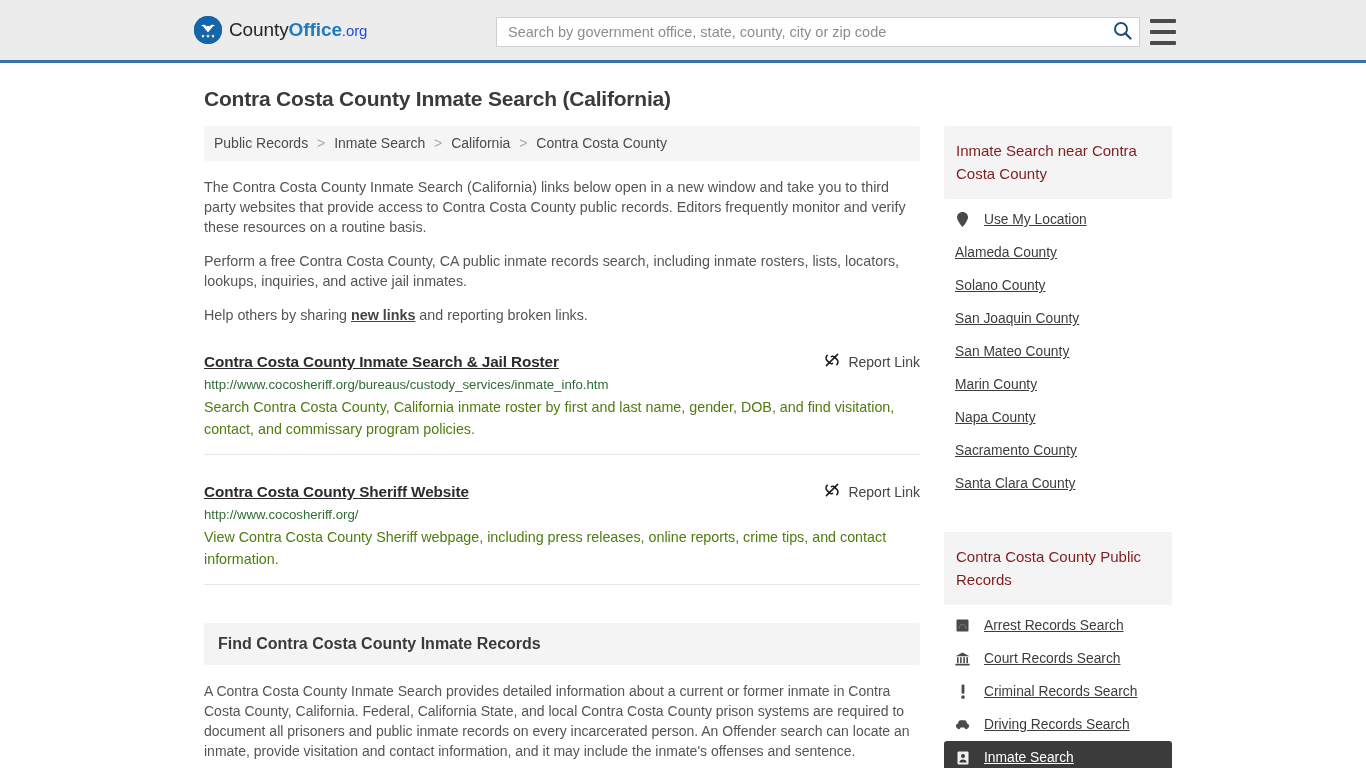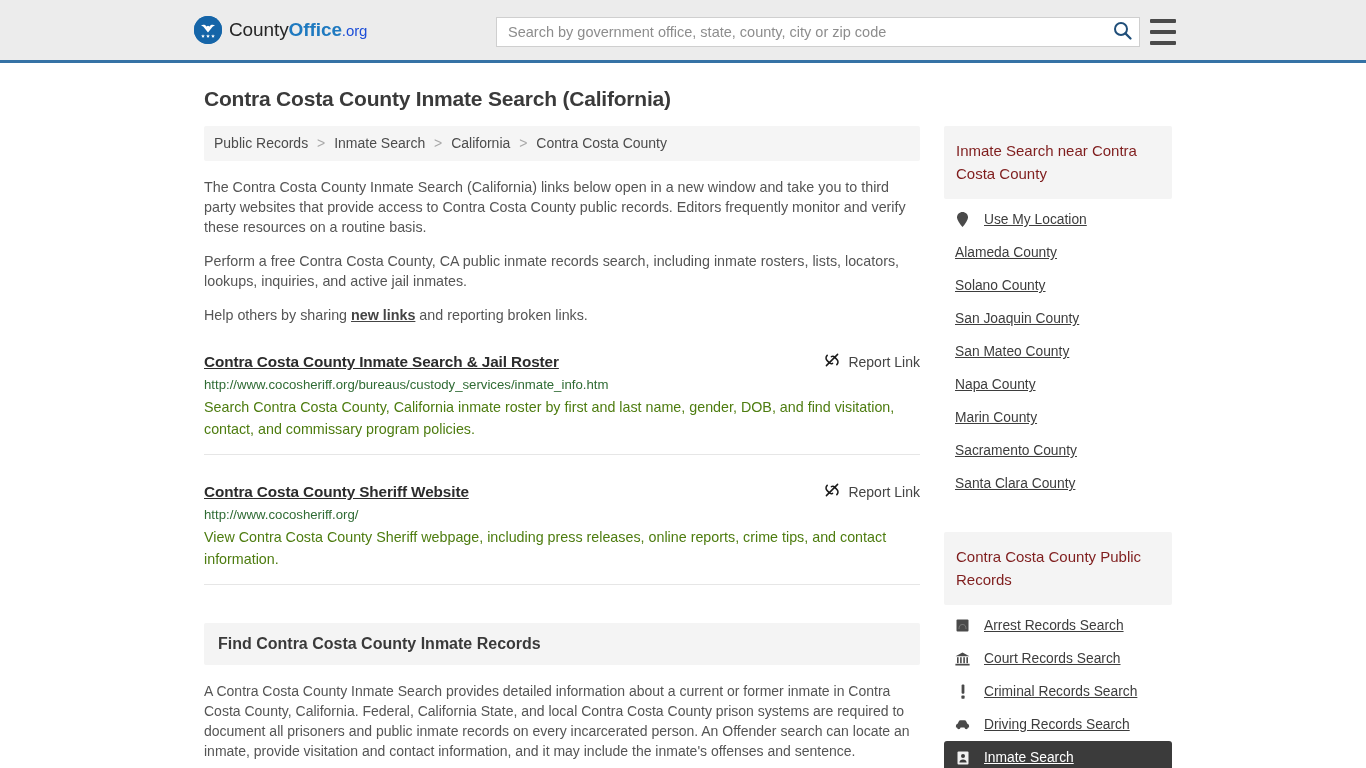--- a/index.html
+++ b/index.html
@@ -367,24 +367,24 @@
         <div class="side-item">
           <span class="lbl">Solano County</span>
         </div>
         <div class="side-item">
           <span class="lbl">San Joaquin County</span>
         </div>
         <div class="side-item">
           <span class="lbl">San Mateo County</span>
         </div>
         <div class="side-item">
+          <span class="lbl">Marin County</span>
+        </div>
+        <div class="side-item">
           <span class="lbl">Napa County</span>
-        </div>
-        <div class="side-item">
-          <span class="lbl">Marin County</span>
         </div>
         <div class="side-item">
           <span class="lbl">Sacramento County</span>
         </div>
         <div class="side-item">
           <span class="lbl">Santa Clara County</span>
         </div>
       </div>
 
       <div class="side-band side-block-2">Contra Costa County Public Records</div>

